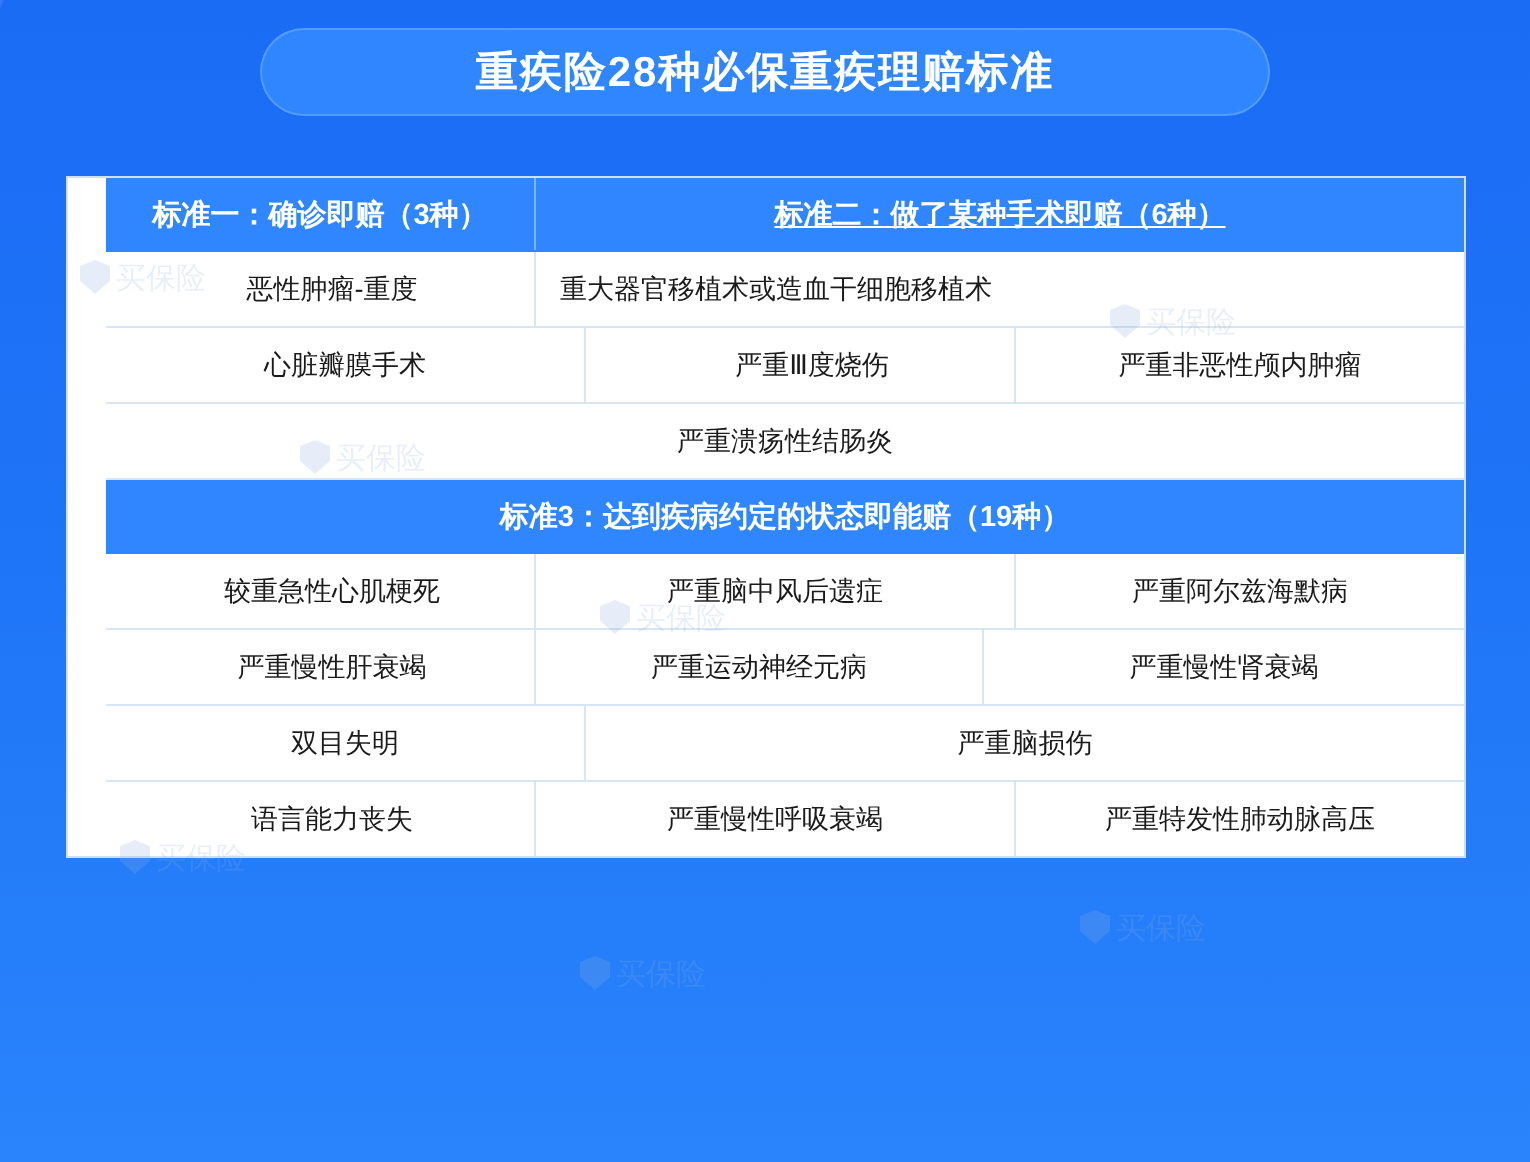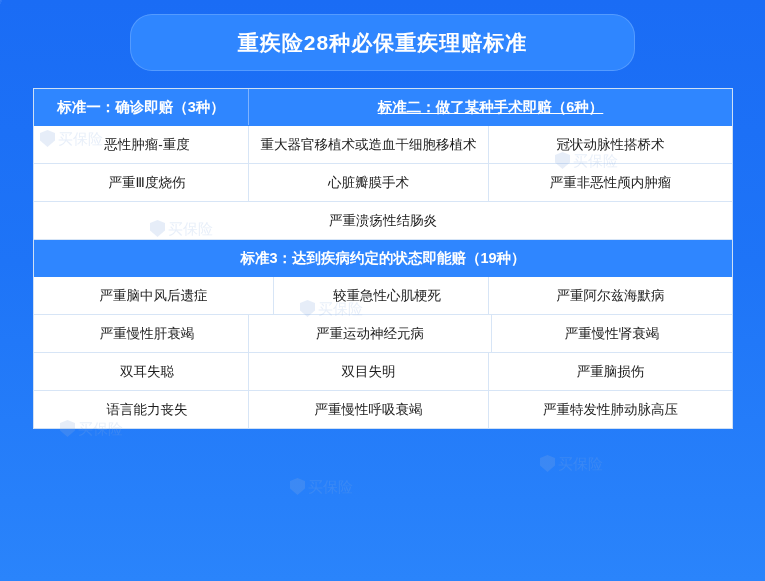--- a/index.html
+++ b/index.html
@@ -27,21 +27,21 @@
     background:
       linear-gradient(115deg, rgba(255,255,255,0.07) 0 2px, transparent 2px 60px),
       linear-gradient(115deg, rgba(255,255,255,0.05) 0 1px, transparent 1px 37px);
     pointer-events: none;
   }
   .title-bar {
     position: absolute;
     left: 130px;
     top: 14px;
     width: 505px;
-    height: 57px;
+    height: 44px;
     background: #2f86ff;
     border-radius: 22px;
     box-shadow: 0 0 0 1px rgba(255,255,255,0.18) inset;
     display: flex;
     align-items: center;
     justify-content: center;
   }
   .title-bar .title-text {
     color: #ffffff;
     font-size: 21px;
@@ -55,20 +55,21 @@
     top: 88px;
     width: 700px;
     background: #ffffff;
     border: 1px solid #cfe0f5;
     box-sizing: border-box;
   }
   .row {
     display: flex;
     border-bottom: 1px solid #d7e5f6;
     position: relative;
+    margin-left: 19px;
   }
   .row:last-child { border-bottom: none; }
 
   .cell {
     flex: 1 1 0;
     height: 37px;
     display: flex;
     align-items: center;
     justify-content: center;
     font-size: 13.5px;
@@ -155,47 +156,45 @@
   <div class="table-wrap">
 
     <div class="row header">
       <div class="cell hdr hdr-1">标准一：确诊即赔（3种）</div>
       <div class="cell hdr hdr-2">标准二：做了某种手术即赔（6种）</div>
     </div>
 
     <div class="row">
       <div class="cell col-1">恶性肿瘤-重度</div>
       <div class="cell col-2">重大器官移植术或造血干细胞移植术</div>
-      <div class="cell col-3">冠状动脉性搭桥术</div>
-    </div>
-    <div class="row">
+    </div>
+    <div class="row">
+      <div class="cell col-2">心脏瓣膜手术</div>
       <div class="cell col-1">严重Ⅲ度烧伤</div>
-      <div class="cell col-2">心脏瓣膜手术</div>
       <div class="cell col-3">严重非恶性颅内肿瘤</div>
     </div>
     <div class="row">
       <div class="cell col-3">严重溃疡性结肠炎</div>
     </div>
 
     <div class="row header">
       <div class="cell hdr full-cell">标准3：达到疾病约定的状态即能赔（19种）</div>
     </div>
 
     <div class="row">
+      <div class="cell col-1">较重急性心肌梗死</div>
       <div class="cell col-2">严重脑中风后遗症</div>
-      <div class="cell col-1">较重急性心肌梗死</div>
       <div class="cell col-3">严重阿尔兹海默病</div>
     </div>
     <div class="row">
       <div class="cell col-1">严重慢性肝衰竭</div>
       <div class="cell col-3">严重运动神经元病</div>
       <div class="cell col-2">严重慢性肾衰竭</div>
     </div>
     <div class="row">
-      <div class="cell col-1">双耳失聪</div>
       <div class="cell col-2">双目失明</div>
       <div class="cell col-3">严重脑损伤</div>
     </div>
     <div class="row">
       <div class="cell col-1">语言能力丧失</div>
       <div class="cell col-2">严重慢性呼吸衰竭</div>
       <div class="cell col-3">严重特发性肺动脉高压</div>
     </div>
 
 

